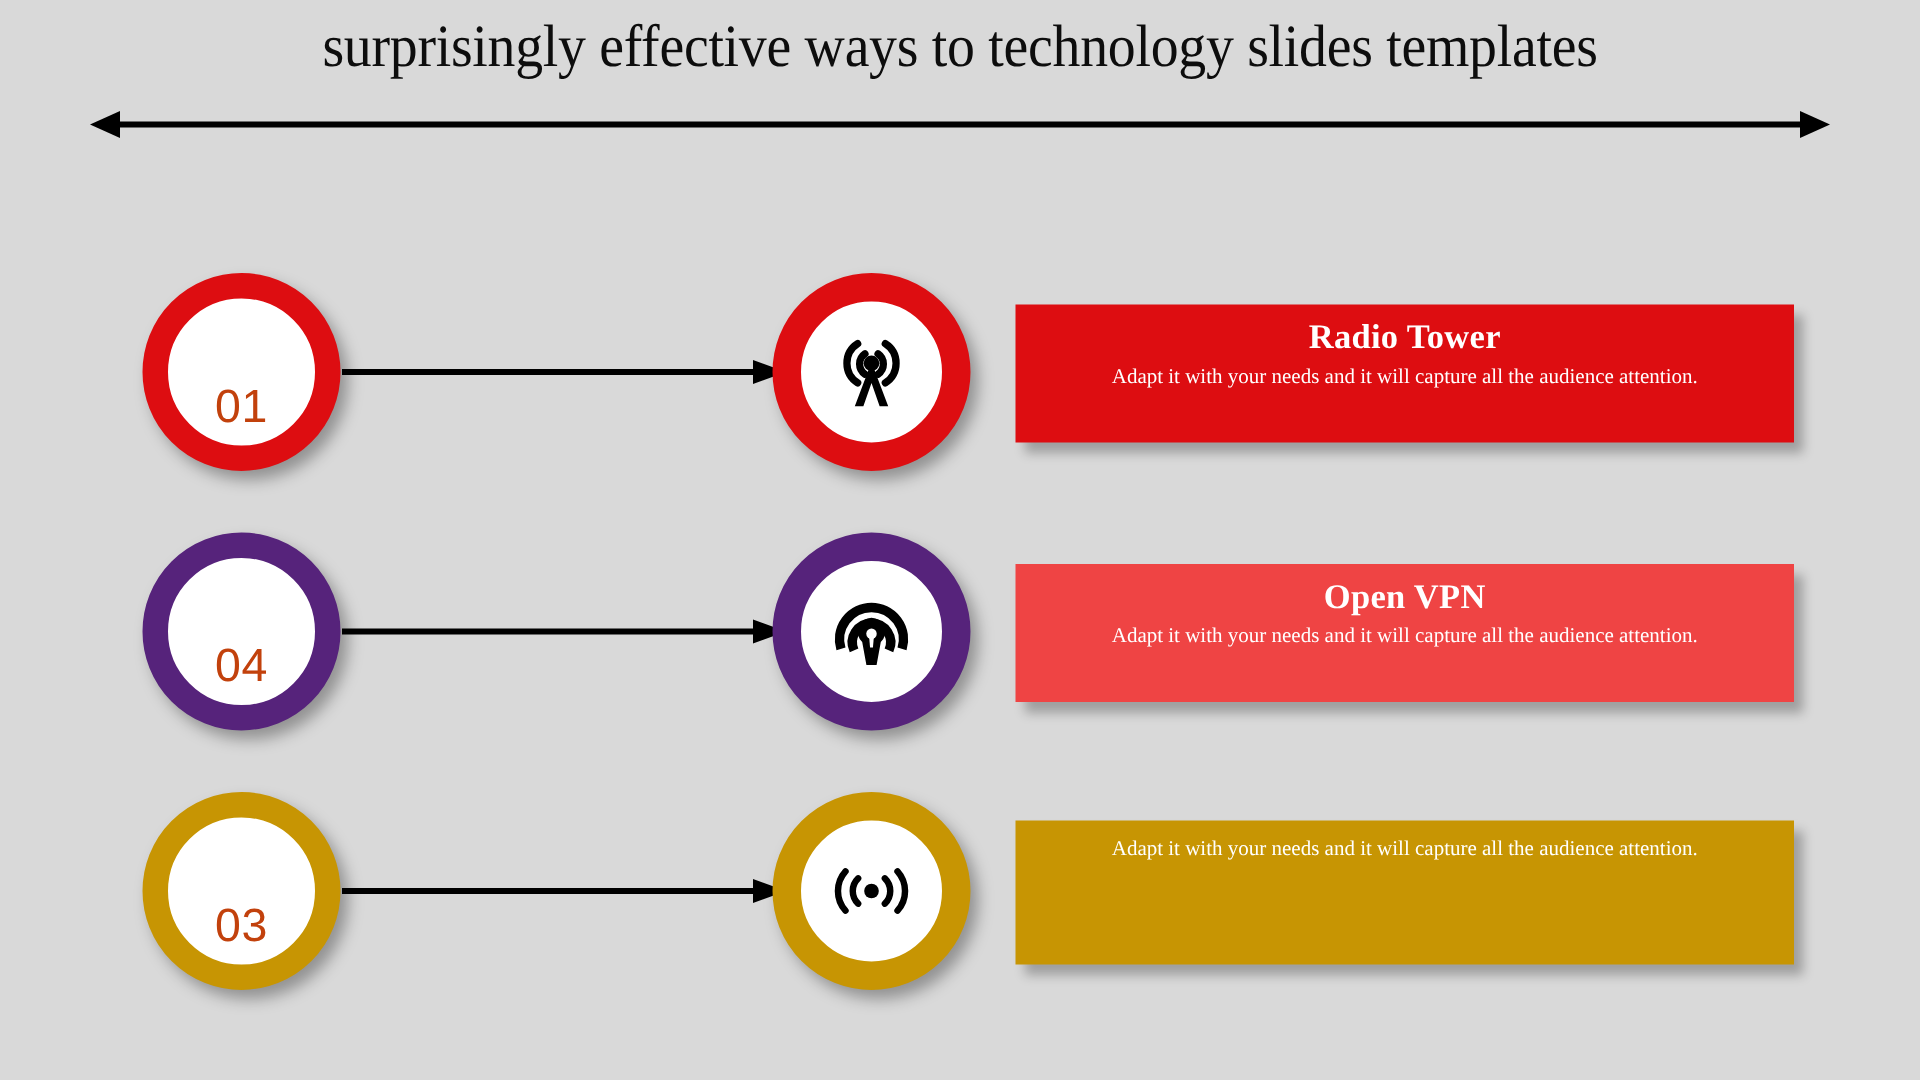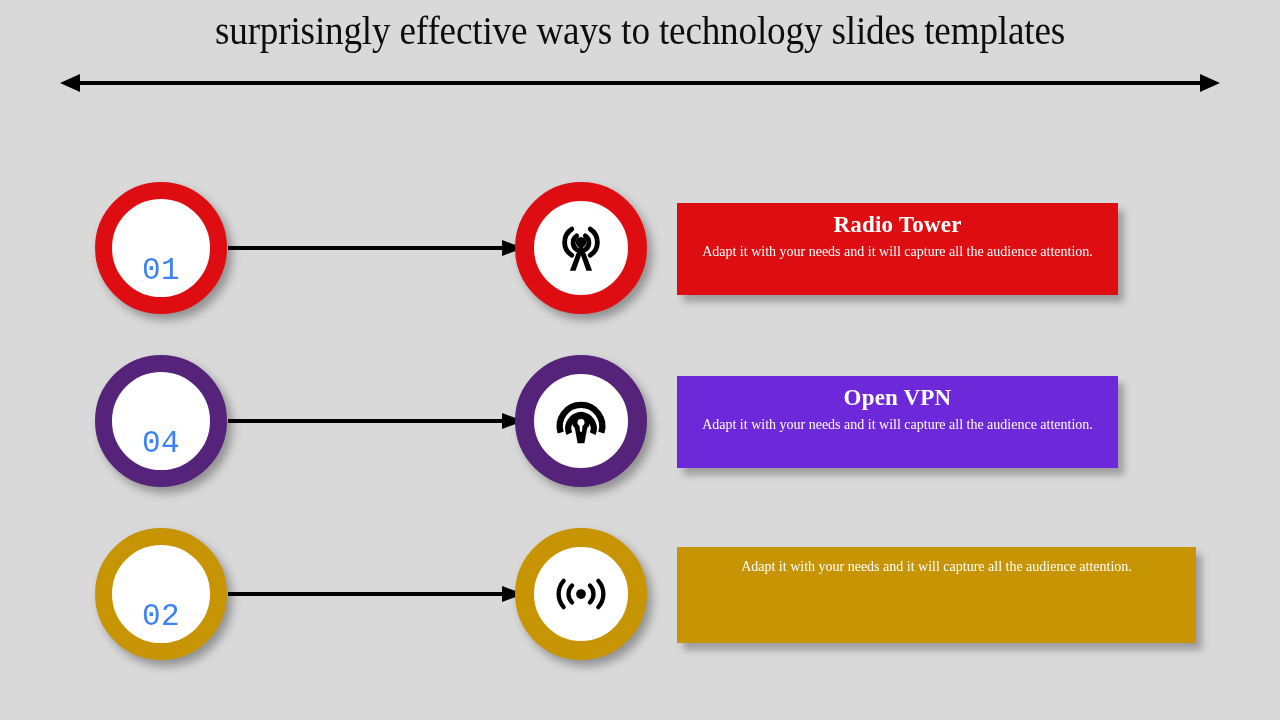--- a/index.html
+++ b/index.html
@@ -70,24 +70,24 @@
     border-radius: 50%;
     box-sizing: border-box;
     border: 17px solid #dd0d11;
     background: #ffffff;
     display: flex;
     align-items: center;
     justify-content: center;
     filter: drop-shadow(5px 6px 5px rgba(0,0,0,0.33));
   }
   .num-circle .num {
-    font-family: Liberation Mono, monospace;
+    font-family: Liberation Sans, sans-serif;
     font-size: 31px;
     line-height: 31px;
-    color: #3b82f6;
+    color: #c2410c;
     letter-spacing: 0.5px;
     margin-top: 44px;
   }
 
   
   .connector {
     position: absolute;
     left: 228px;
     top: 76px;
     width: 296px;
@@ -110,21 +110,21 @@
     justify-content: center;
     filter: drop-shadow(5px 6px 5px rgba(0,0,0,0.33));
   }
   .icon-circle svg { display: block; }
 
   
   .panel {
     position: absolute;
     left: 677px;
     top: 43px;
-    width: 441px;
+    width: 519px;
     height: 92px;
     background: #dd0d11;
     box-shadow: 6px 7px 7px rgba(0,0,0,0.27);
     box-sizing: border-box;
     padding: 7px 14px 0 14px;
     text-align: center;
     color: #ffffff;
   }
   .panel .panel-title {
     font-family: "Liberation Serif", "DejaVu Serif", serif;
@@ -223,30 +223,30 @@
 
       <svg width="62" height="62" viewBox="0 0 64 64" xmlns="http://www.w3.org/2000/svg">
         <path d="M11 44 A 22 22 0 1 1 53 44" fill="none" stroke="#000000" stroke-width="6.5" stroke-linecap="butt"></path>
         <path d="M20 45 A 13.2 13.2 0 1 1 44 45" fill="none" stroke="#000000" stroke-width="6.5" stroke-linecap="butt"></path>
         <path d="M32 22.5 A 9.6 9.6 0 0 1 38.4 39.2 L35.5 55 L28.5 55 L25.6 39.2 A 9.6 9.6 0 0 1 32 22.5 Z" fill="#000000"></path>
         <circle cx="32" cy="33.5" r="3.6" fill="#ffffff"></circle>
         <path d="M30.2 33.5 L33.8 33.5 L33 43 L31 43 Z" fill="#ffffff"></path>
       </svg>
     </div>
 
-    <div class="panel" style="background: #6d28d9;">
+    <div class="panel" style="background: #ef4444;">
       <div class="panel-title">Open VPN</div>
       <div class="panel-body">Adapt it with your needs and it will capture all the audience attention.</div>
     </div>
   </div>
 
   <div class="row row-3 c-gold">
 
     <div class="num-circle" style="border-color: rgb(199, 149, 3);">
-      <span class="num">02</span>
+      <span class="num">03</span>
     </div>
 
     <div class="connector">
       <svg width="296" height="24" viewBox="0 0 296 24" xmlns="http://www.w3.org/2000/svg">
         <line x1="0" y1="12" x2="278" y2="12" stroke="#000000" stroke-width="4"></line>
         <polygon points="296,12 274,4 274,20" fill="#000000"></polygon>
       </svg>
     </div>
 
     <div class="icon-circle" style="border-color: rgb(199, 149, 3);">

